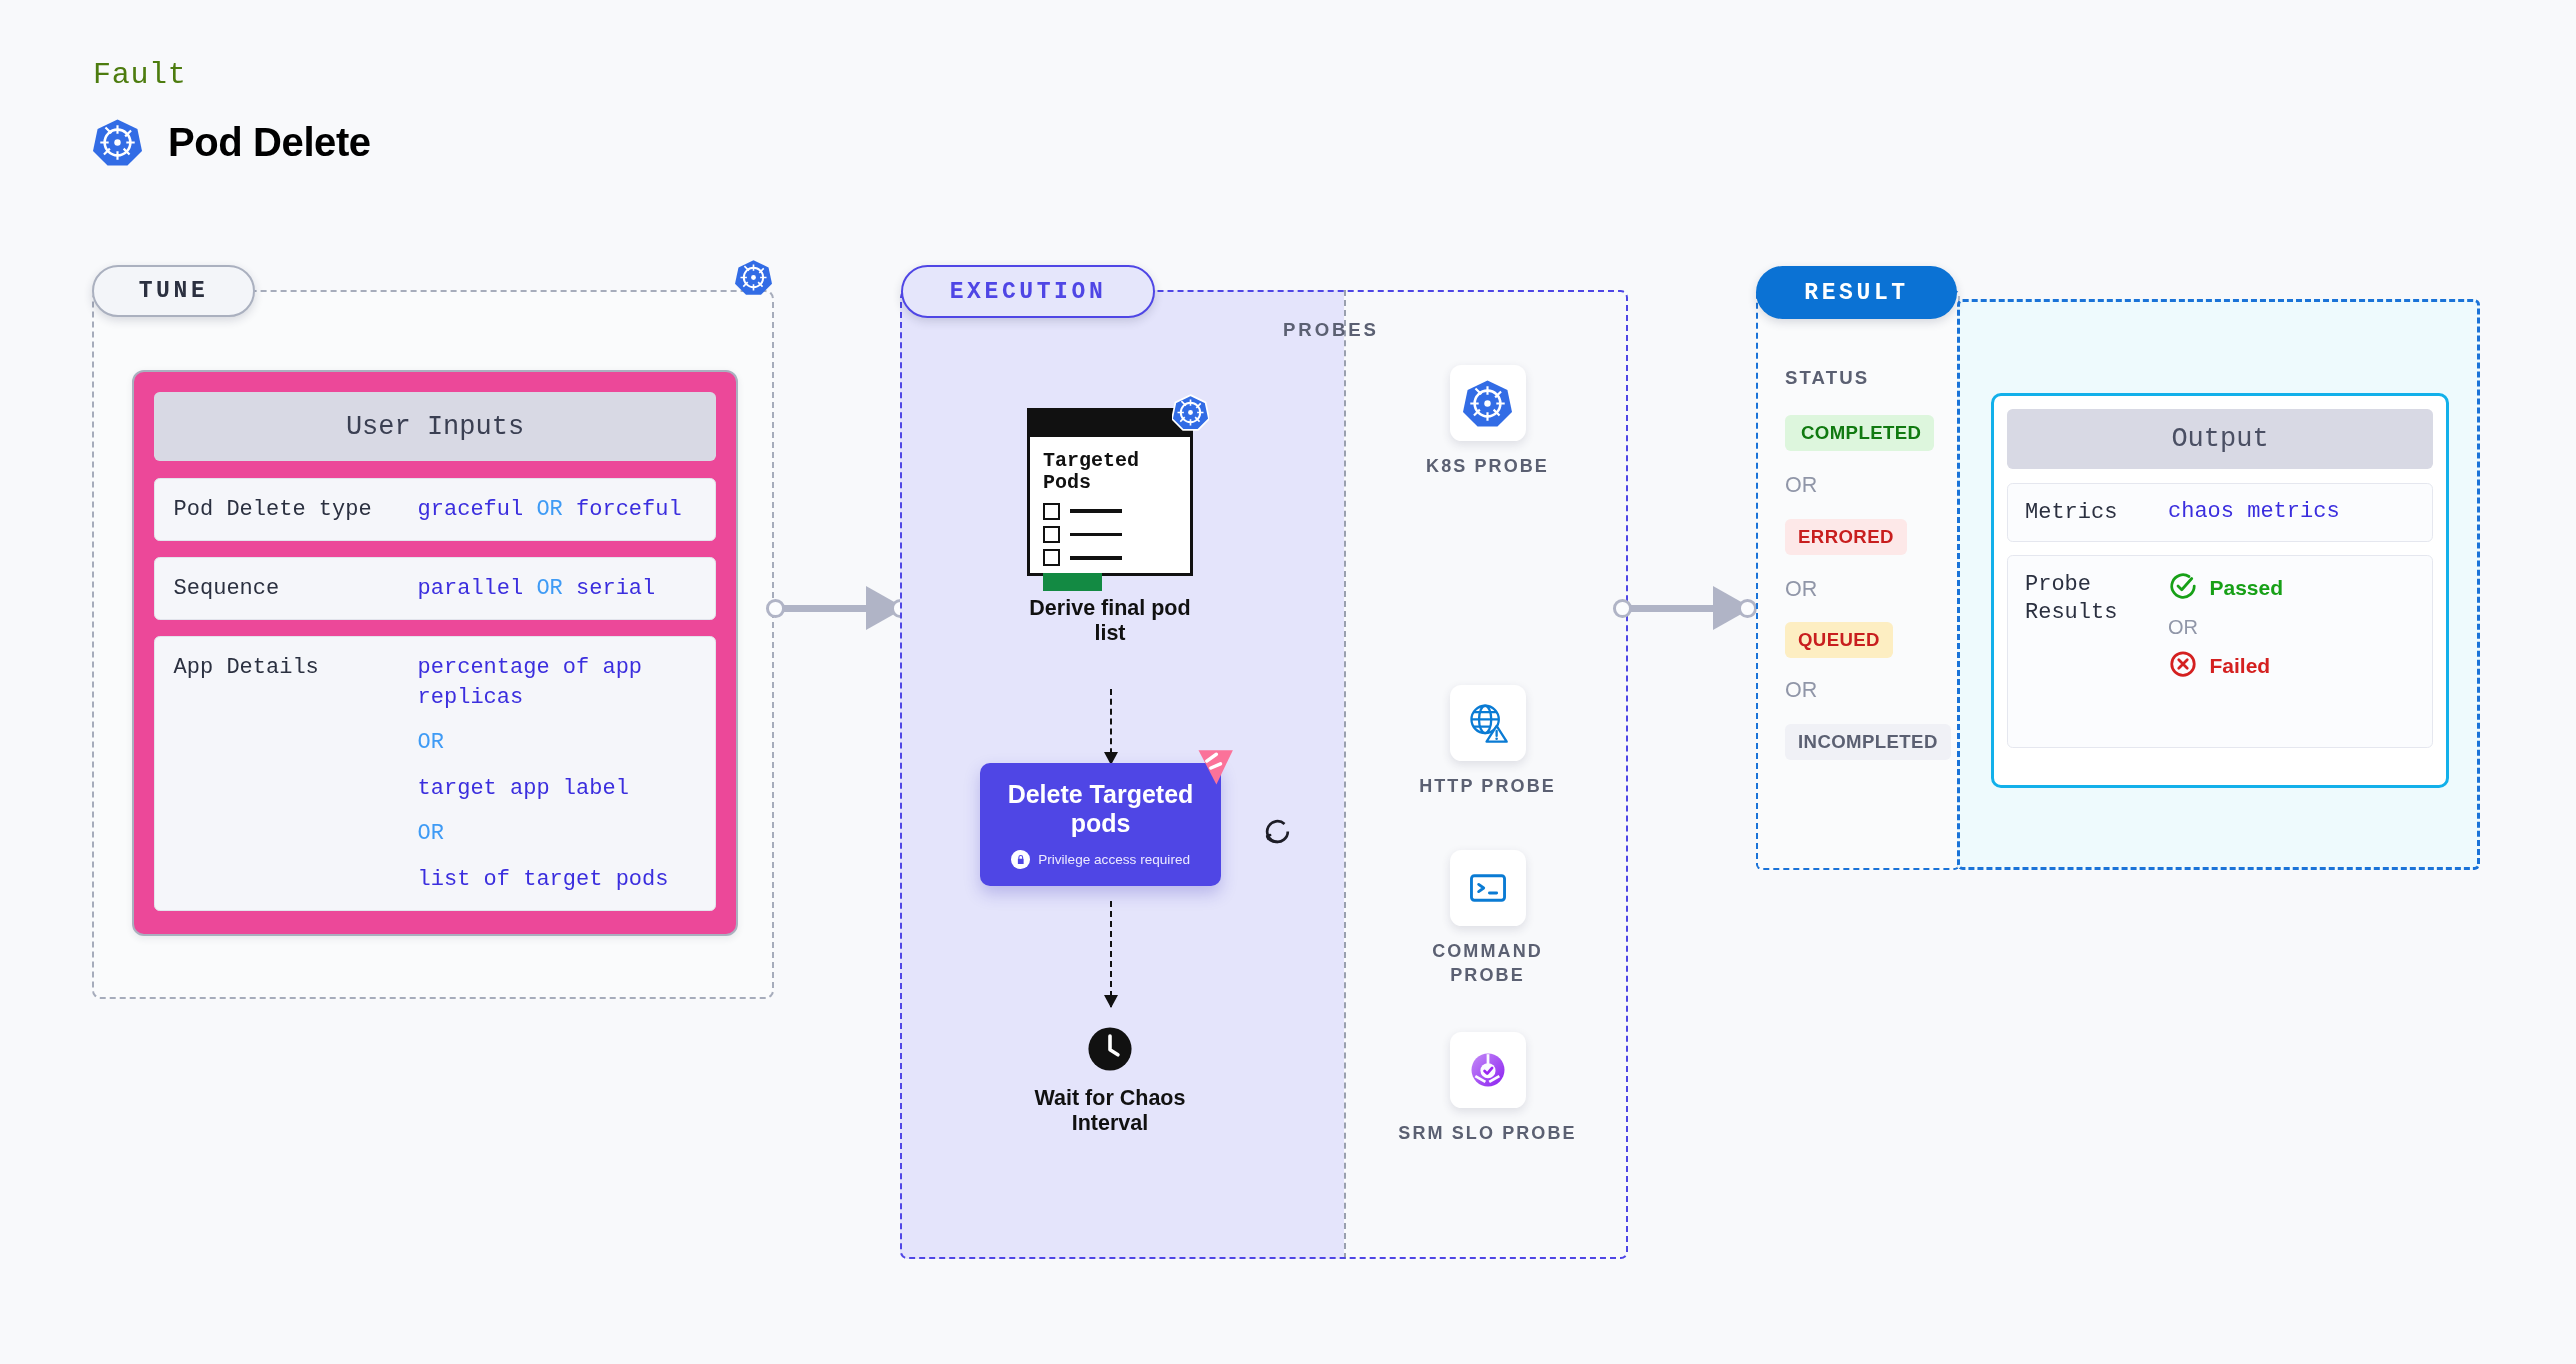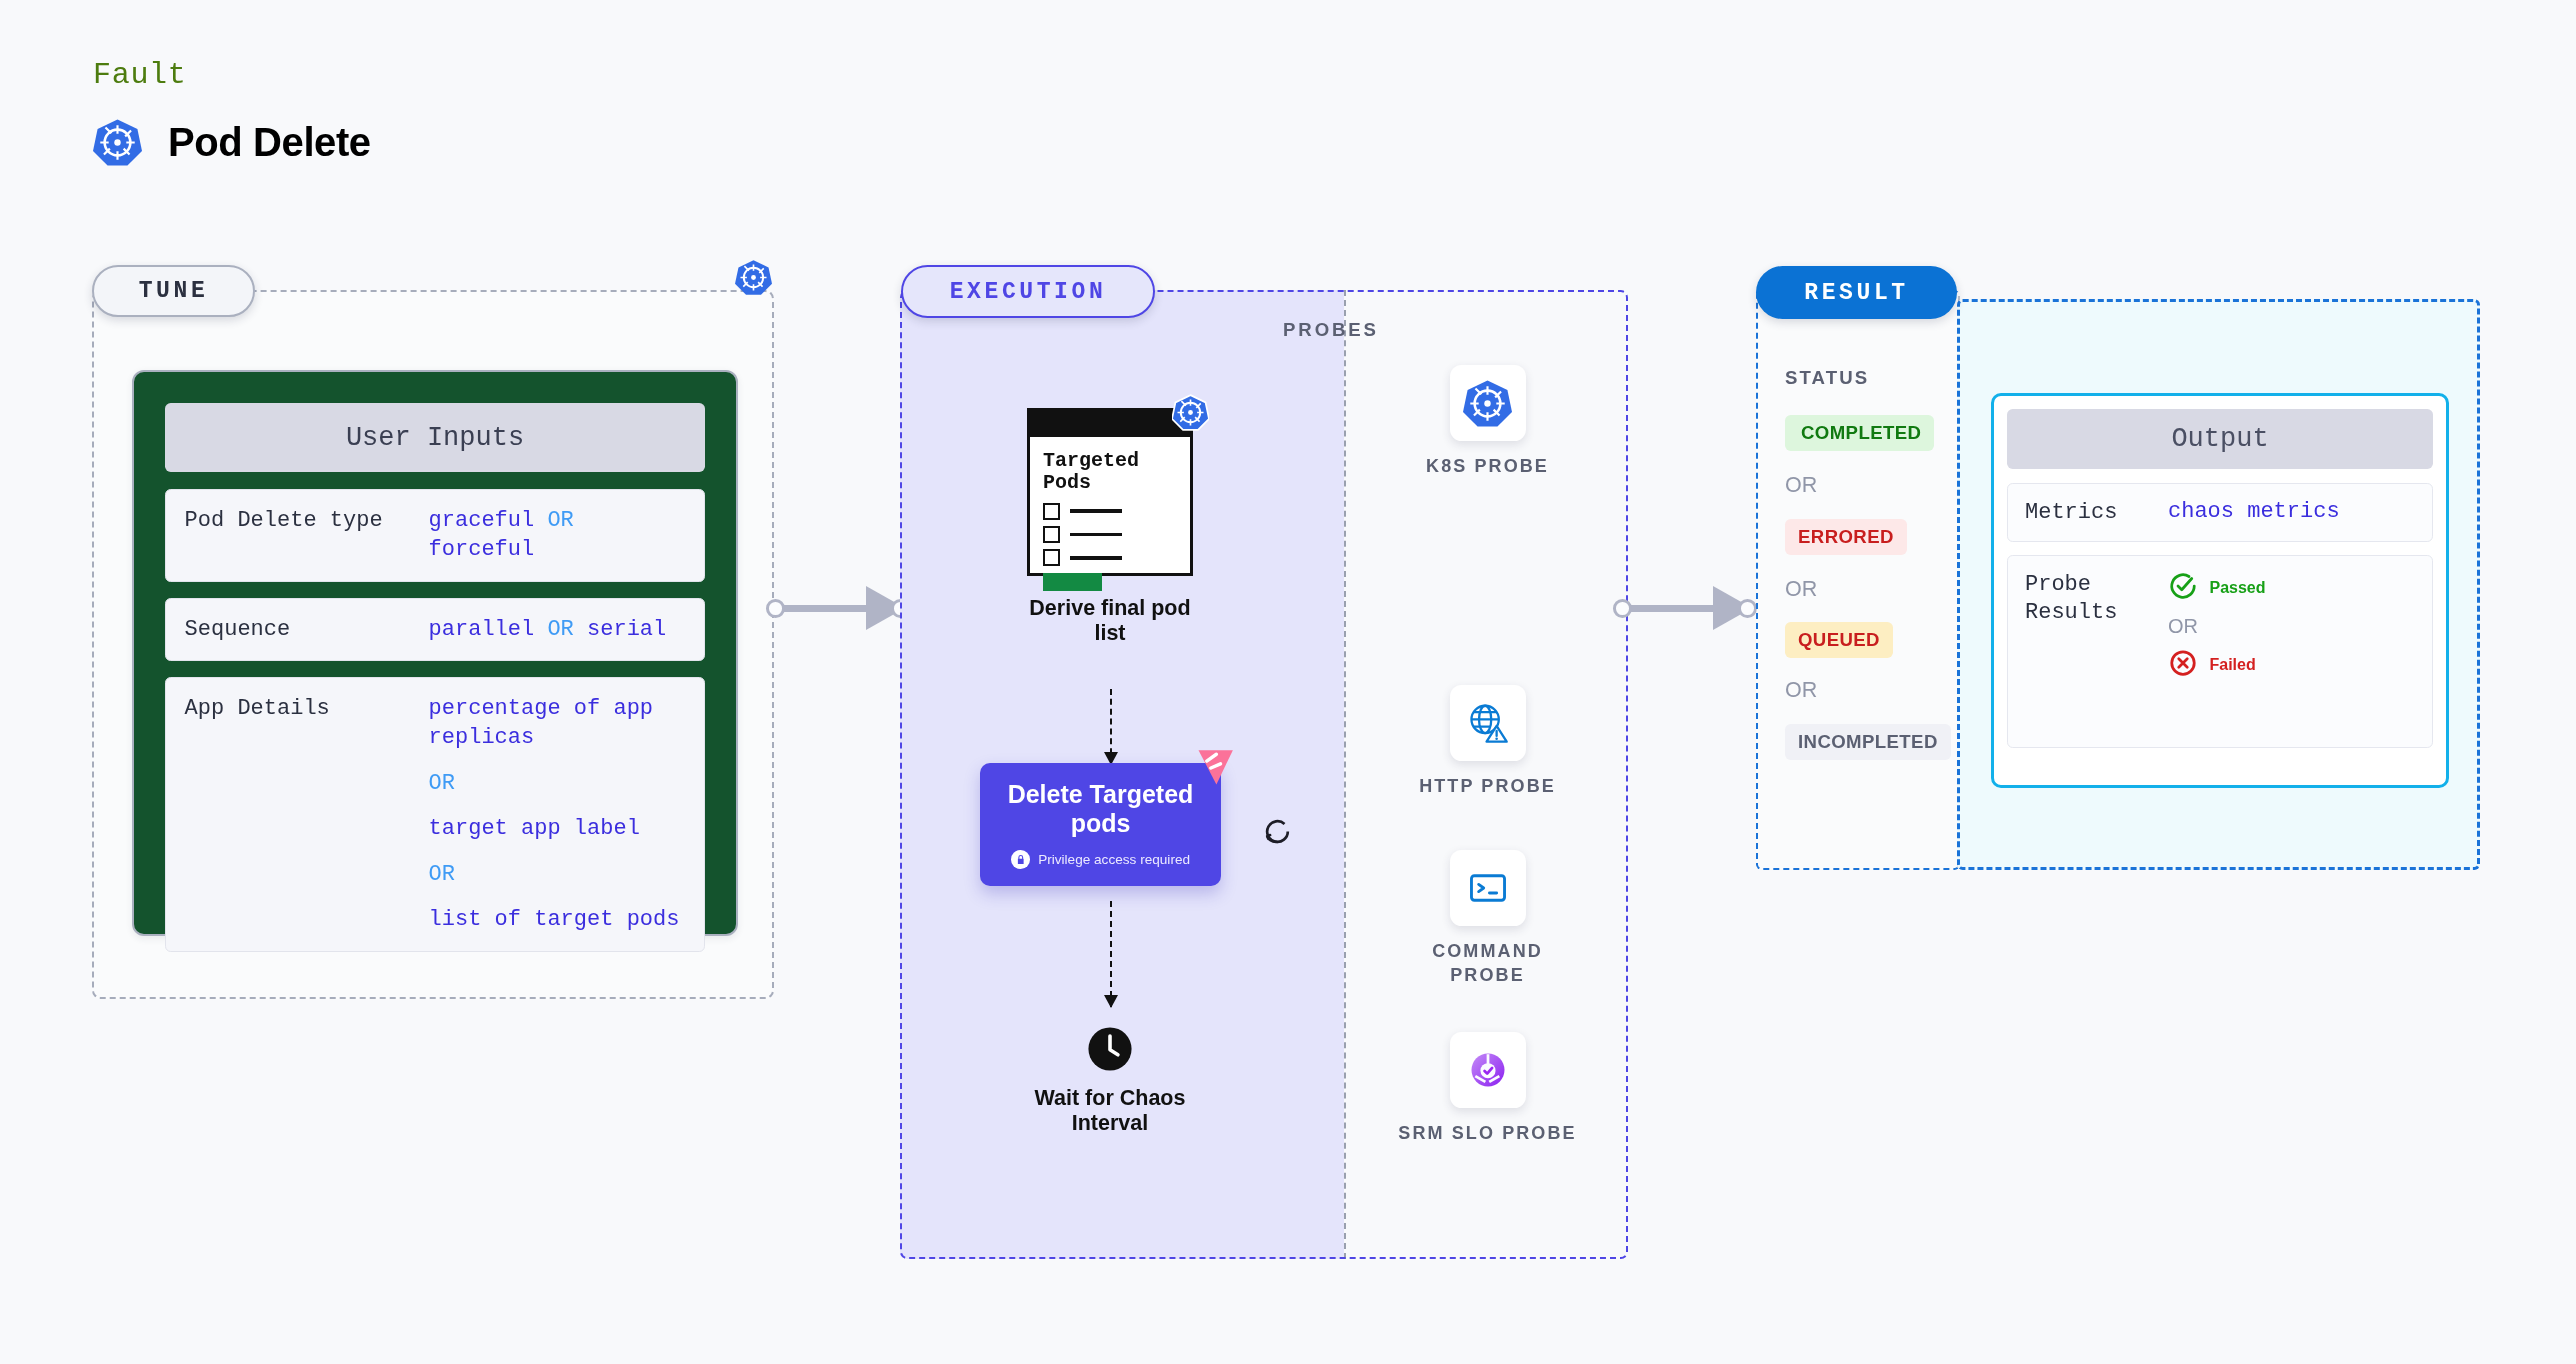--- a/index.html
+++ b/index.html
@@ -86,22 +86,22 @@
     position: absolute; left: 1957px; top: 299px;
     width: 523px; height: 571px;
     border: 3.6px dashed #1a73d8; border-radius: 5.7px;
     background: #eefafd;
   }
 
   
   #user-inputs-card {
     position: absolute; left: 132px; top: 370px;
     width: 606px; height: 566px;
-    background: #14532d; border: 2.9px solid #aab0bf;
-    border-radius: 12px; padding: 31px;
+    background: #ec4899; border: 2.9px solid #aab0bf;
+    border-radius: 12px; padding: 20px;
     box-shadow: 0 2.9px 7.2px rgba(40,45,70,.08);
   }
   .ui-header {
     background: #d8d9e4; border-radius: 5.7px;
     height: 69px; display: flex; align-items: center; justify-content: center;
     font-family: "Liberation Mono", monospace; font-size: 27px;
     color: #3a3f52; margin-bottom: 17px;
   }
   .ui-row {
     background: #f5f6fa; border: 1.4px solid #e2e4ec; border-radius: 5.7px;
@@ -248,21 +248,21 @@
   }
   .out-row {
     background: #fbfcfe; border: 1.4px solid #e5e7ef; border-radius: 5.7px;
     padding: 14.3px 17px; margin-bottom: 13px; display: flex; align-items: flex-start;
     font-family: "Liberation Mono", monospace; font-size: 22px;
   }
   .out-row .olabel { color: #2b3040; width: 143px; flex: none; line-height: 1.3; }
   #metrics-value { color: #3b2ede; }
   #probe-results-row { min-height: 193px; }
   #probe-results-vals { display: flex; flex-direction: column; gap: 10px; }
-  .pr-line { display: flex; align-items: center; gap: 11.5px; font-family: "Liberation Sans", sans-serif; font-weight: bold; font-size: 16px; }
+  .pr-line { display: flex; align-items: center; gap: 11.5px; font-family: "Liberation Sans", sans-serif; font-weight: bold; font-size: 21px; }
   #pr-passed { color: #17a017; }
   #pr-failed { color: #d42020; }
   #pr-or { font-family: "Liberation Sans", sans-serif; font-size: 20px; color: #9096a8; font-weight: normal; }
 
   
   #tune-k8s-badge { position: absolute; left: 735px; top: 259px; }
 </style>
 </head>
 <body>
 

